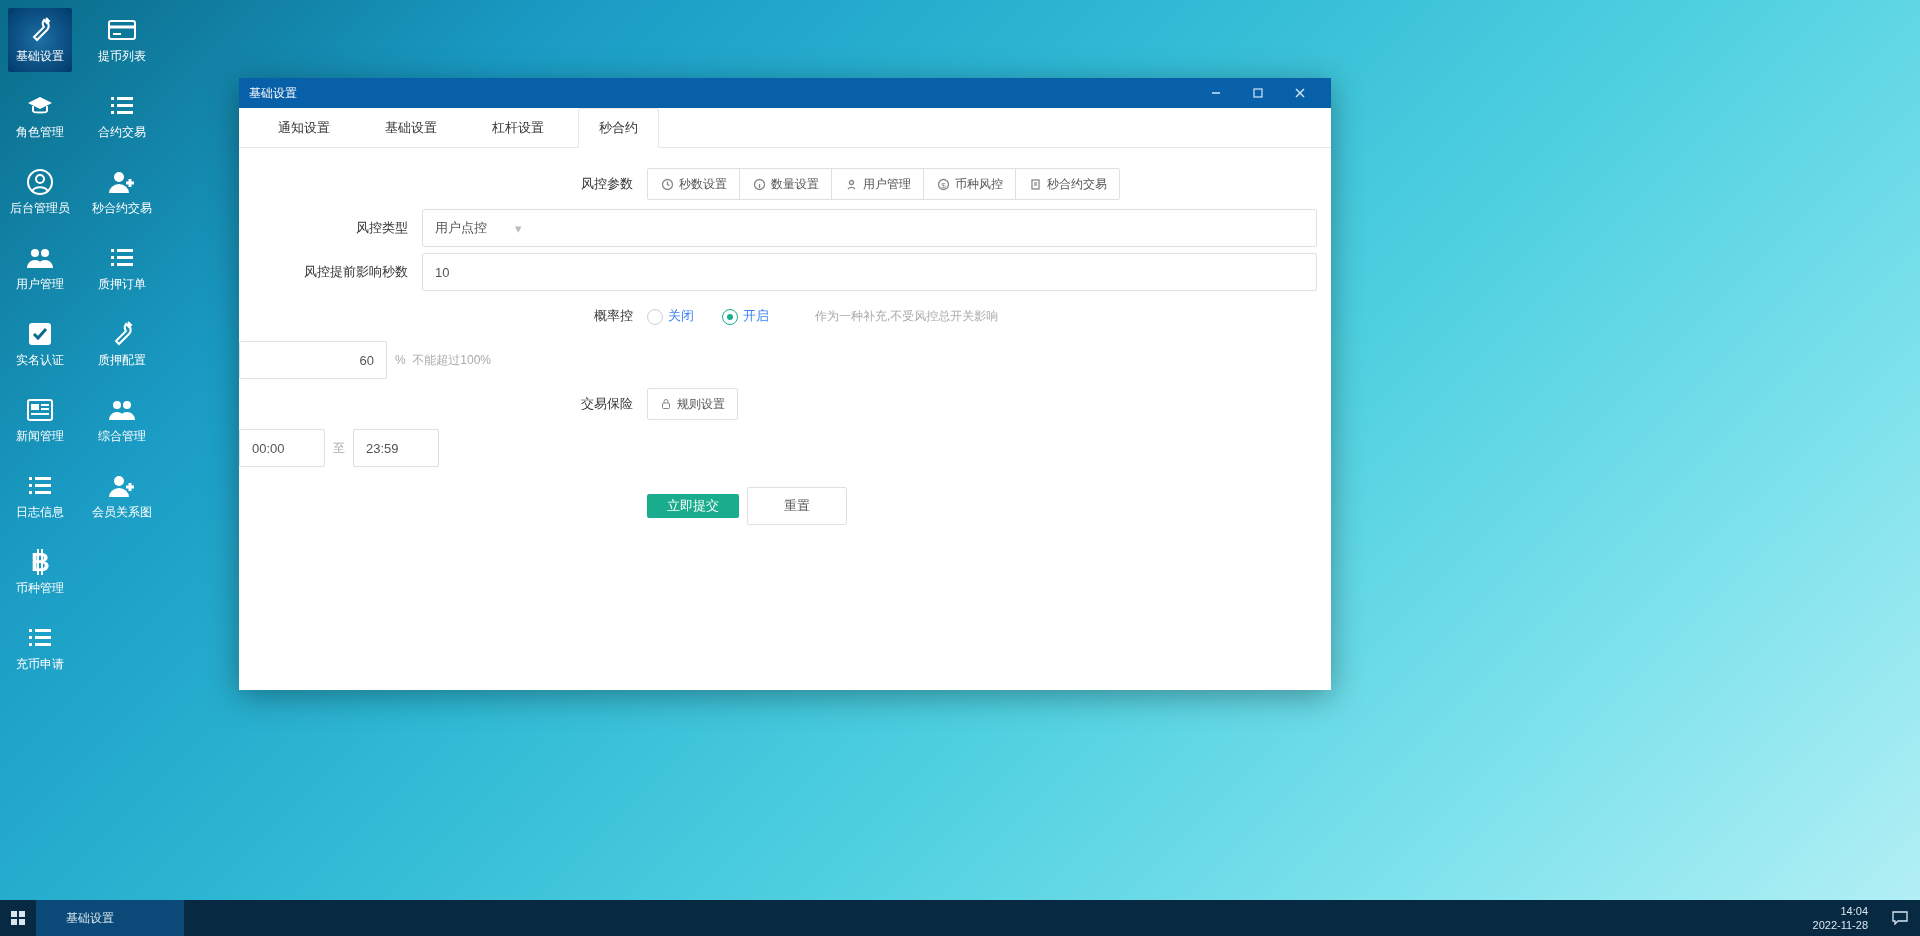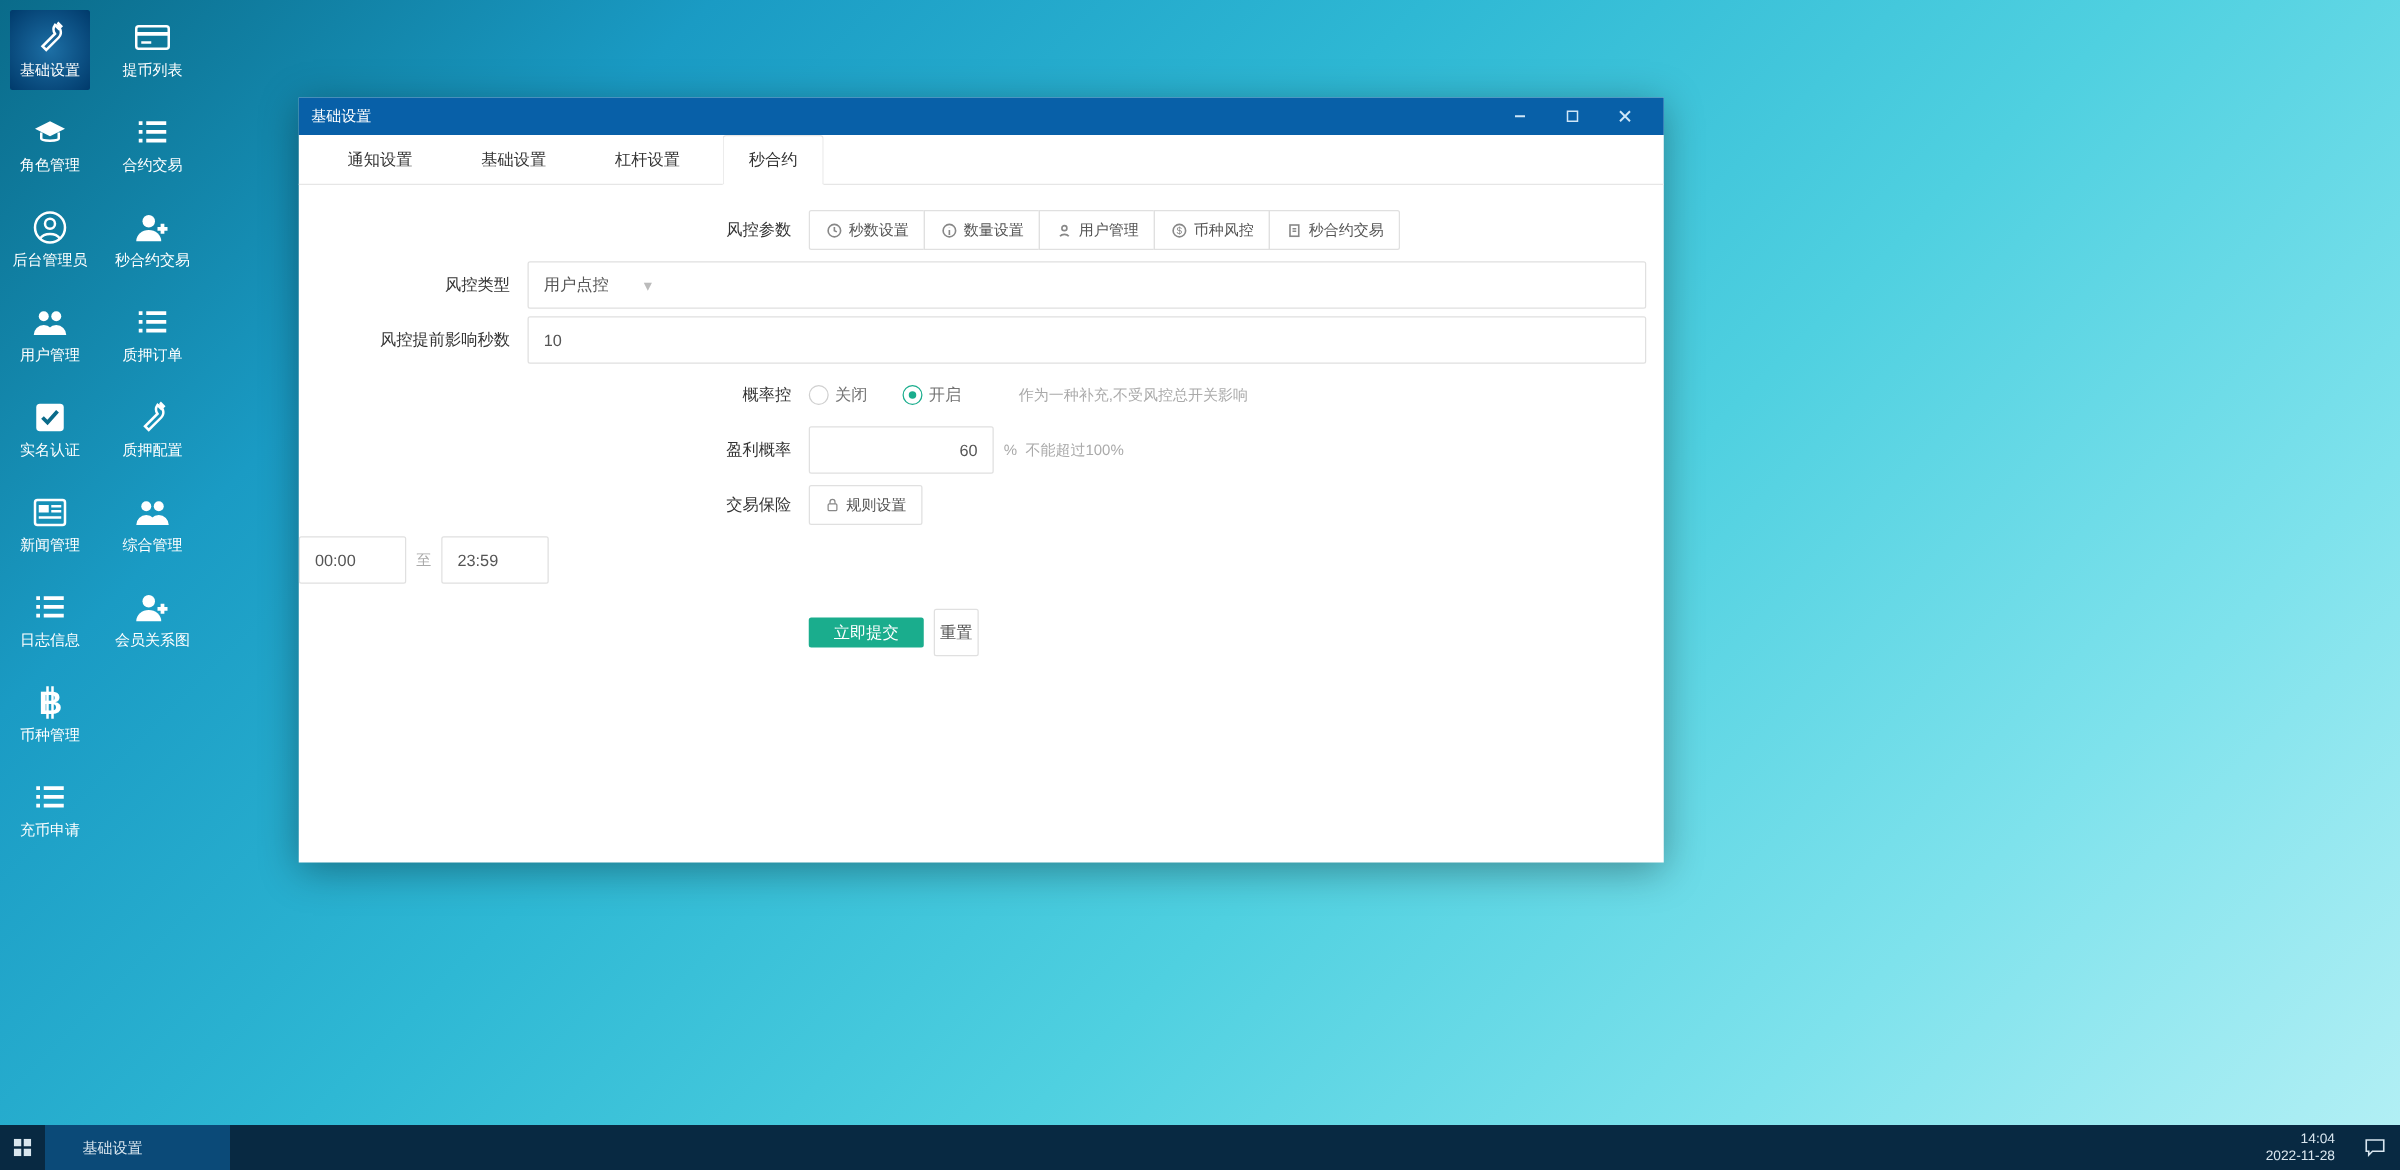--- a/index.html
+++ b/index.html
@@ -40,31 +40,31 @@
 
 .select, .input { height: 38px; border: 1px solid #e0e0e0; border-radius: 2px; padding: 0 12px; font-size: 13px; color: #555; background: #fff; display: flex; align-items: center; }
 .select { justify-content: flex-start; gap: 28px; }
 .select.full { width: 895px; }
 .input { outline: none; }
 .input.full { width: 895px; }
 .input.small { width: 70px; }
 .input.sm { width: 148px; text-align: right; }
 .chev { color: #bbb; }
 
-.radio { display: inline-flex; align-items: center; gap: 5px; font-size: 13px; color: #737373; cursor: pointer; }
+.radio { display: inline-flex; align-items: flex-end; gap: 5px; font-size: 13px; color: #3b82f6; cursor: pointer; }
 .radio-dot { width: 16px; height: 16px; border-radius: 50%; border: 1px solid #d0d0d0; display: inline-flex; align-items: center; justify-content: center; background: #fff; }
 .radio-dot.on { border-color: #1aad8d; }
 .radio-dot.on::after { content: ""; width: 6px; height: 6px; border-radius: 50%; background: #1aad8d; }
 
 .hint { font-size: 12px; color: #aaa; }
 
 .btn-outline { height: 32px; border: 1px solid #e0e0e0; background: #fff; padding: 0 12px; display: inline-flex; align-items: center; gap: 5px; font-size: 12px; color: #555; cursor: pointer; border-radius: 2px; }
 
 .btn-primary { height: 24px; background: #1aad8d; color: #fff; border: none; padding: 0 20px; font-size: 13px; cursor: pointer; border-radius: 2px; }
-.btn-default { height: 38px; background: #fff; color: #555; border: 1px solid #e0e0e0; padding: 0 4px; font-size: 13px; cursor: pointer; border-radius: 2px; }
+.btn-default { height: 38px; background: #fff; color: #555; border: 1px solid #e0e0e0; padding: 0 36px; font-size: 13px; cursor: pointer; border-radius: 2px; }
 
 
 .taskbar { position: absolute; bottom: 0; left: 0; right: 0; height: 36px; background: #082942; display: flex; align-items: stretch; color: #d9e6ef; }
 .start-btn { width: 36px; display: flex; align-items: center; justify-content: center; cursor: pointer; }
 .task-item { padding: 0 70px 0 30px; display: flex; align-items: center; font-size: 12px; background: #0b4a78; cursor: pointer; }
 .task-spacer { flex: 1; }
 .clock { padding: 0 12px; display: flex; flex-direction: column; align-items: flex-end; justify-content: center; font-size: 11px; line-height: 14px; }
 .notif { width: 40px; display: flex; align-items: center; justify-content: center; cursor: pointer; }
 
 svg { display: block; }
@@ -370,21 +370,20 @@
         <label class="radio">
           <span class="radio-dot on"></span>
           <span>开启</span>
         </label>
         <span style="width:30px;"></span>
         <span class="hint">作为一种补充,不受风控总开关影响</span>
       </div>
     </div>
 
     <div class="row">
-      <div class="label">盈利概率</div>
       <div class="field">
         <input class="input sm" value="60" style="">
         <span class="hint"><span>%</span>&nbsp;&nbsp;<span>不能超过100%</span></span>
       </div>
     </div>
 
     <div class="row">
       <div class="label">交易保险</div>
       <div class="field">
         <button class="btn-outline">

